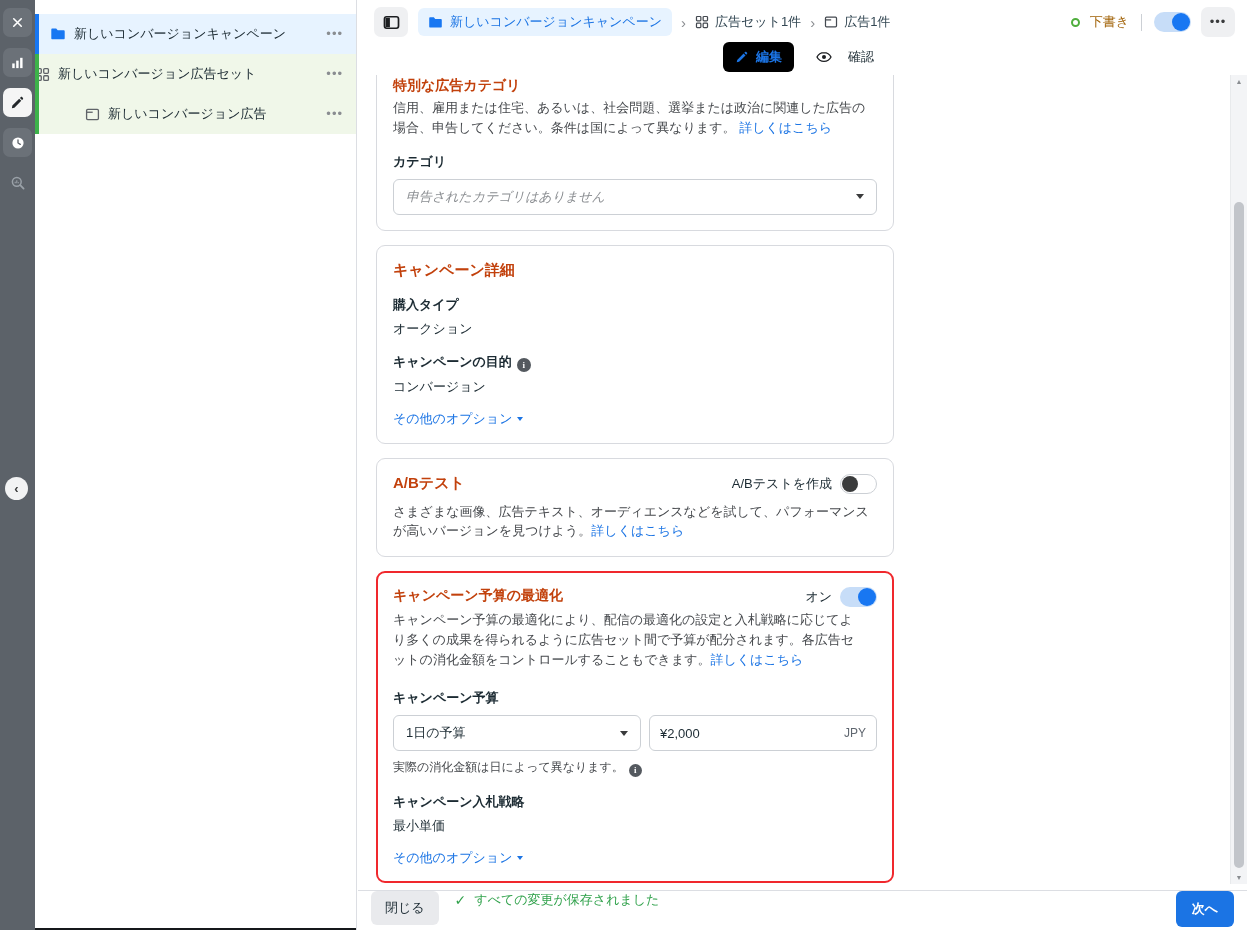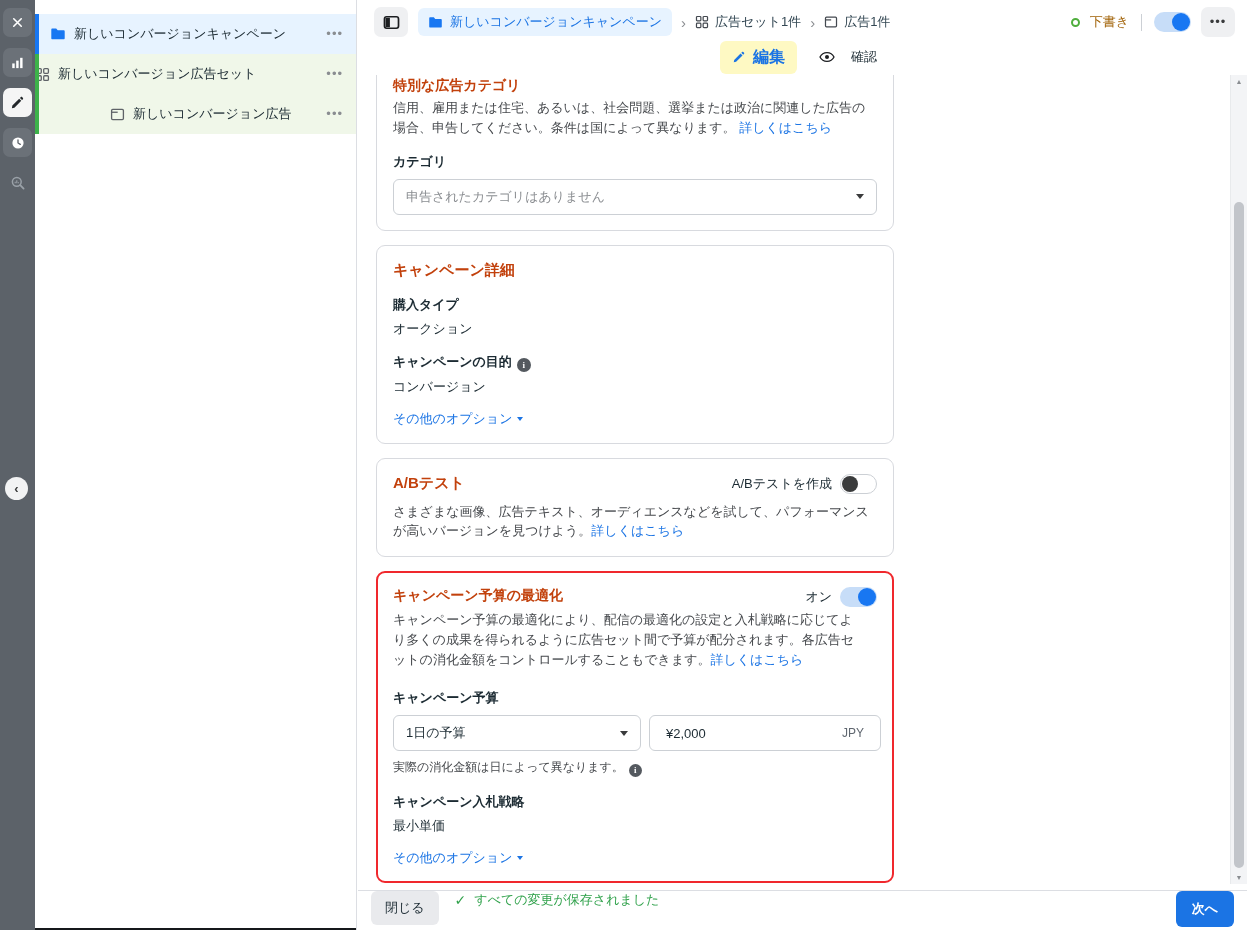--- a/index.html
+++ b/index.html
@@ -23,21 +23,21 @@
              border-right:1px solid #dcdee3; }
   .tree { padding-top:14px; }
   .tree-row { position:relative; height:40px; display:flex; align-items:center; cursor:pointer; }
   .tree-row .strip { position:absolute; left:0; top:0; width:4px; height:100%; }
   .tree-row.campaign { background:#e7f3ff; }
   .tree-row.campaign .strip { background:#1877f2; }
   .tree-row.greenish { background:#f0f7e9; }
   .tree-row.greenish .strip { background:#3db24a; }
   .tree-label { font-size:13px; color:#1c2b33; margin-left:8px; white-space:nowrap; overflow:hidden; }
   .tree-icon { display:flex; align-items:center; }
-  .ind-1 { padding-left:15px; } .ind-2 { } .ind-3 { padding-left:75px; }
+  .ind-1 { padding-left:15px; } .ind-2 { } .ind-3 { padding-left:50px; }
   .row-dots { margin-left:auto; margin-right:13px; color:#8a8d91; font-size:13px; letter-spacing:1px;
               cursor:pointer; line-height:10px; }
   .sidebar-bottom-line { position:absolute; left:0; bottom:0; width:100%; height:2px; background:#15181b; }
 
   
   .main { position:absolute; left:358px; top:0; right:0; height:930px; background:#fff; }
 
   .hdr-row1 { display:flex; align-items:center; height:40px; padding:4px 12px 0 16px; }
   .panel-btn { width:34px; height:30px; border-radius:7px; background:#eff0f2; display:flex;
                align-items:center; justify-content:center; cursor:pointer; flex:0 0 auto; }
@@ -49,42 +49,42 @@
            white-space:nowrap; }
   .hdr-right { margin-left:auto; display:flex; align-items:center; gap:10px; }
   .draft-dot { width:9px; height:9px; border:2px solid #4fae3d; border-radius:50%; background:#fff; }
   .draft-label { font-size:13px; color:#a16207; }
   .v-div { width:1px; height:17px; background:#ccd0d5; margin:0 2px; }
   .more-btn { width:34px; height:30px; border-radius:7px; background:#eff0f2; color:#3a3b3c;
               display:flex; align-items:center; justify-content:center; font-size:13px;
               letter-spacing:1px; cursor:pointer; line-height:8px; }
 
   .hdr-row2 { display:flex; align-items:center; justify-content:center; gap:14px; height:34px; }
-  .tab-edit { display:flex; align-items:center; gap:7px; background:#fef9c3; color:#1b74e4;
-              font-weight:bold; font-size:16px; border-radius:6px; padding:6px 12px; cursor:pointer; }
+  .tab-edit { display:flex; align-items:center; gap:7px; background:#000000; color:#1b74e4;
+              font-weight:bold; font-size:13px; border-radius:6px; padding:6px 12px; cursor:pointer; }
   .tab-review { display:flex; align-items:center; gap:16px; color:#1c2b33; font-size:13px;
                 padding:6px 8px; cursor:pointer; }
 
   
   .scroll-area { position:absolute; top:75px; left:0; right:17px; bottom:46px; overflow:hidden; }
   .cards { width:518px; margin-left:18px; }
   .card { background:#fff; border:1px solid #d8dadf; border-radius:9px; padding:15px 16px;
           margin-bottom:14px; }
   .card.cut-top { margin-top:-14px; border-top-left-radius:0; border-top-right-radius:0; }
   .card.highlight { border:2px solid #f0282d; padding:14px 15px; }
   .card-title { font-size:14px; font-weight:bold; color:#c2410c; }
   .card-title.lg { font-size:15px; }
   .desc { font-size:13px; color:#46494d; line-height:1.52; margin-top:3px; }
   .lnk { color:#1b74e4; text-decoration:none; cursor:pointer; }
   .fld-label { font-size:13px; font-weight:bold; color:#1c2b33; }
   .val { font-size:13px; color:#1c2b33; margin-top:6px; }
   .selectbox { display:flex; align-items:center; justify-content:space-between; height:36px;
                border:1px solid #ccd0d5; border-radius:6px; padding:0 12px; margin-top:8px;
                font-size:13px; cursor:pointer; background:#fff; }
-  .placeholder { color:#8a8d91; }
+  .placeholder { color:#8a8d91;font-style:italic; }
   .caret { width:0; height:0; border-left:4.5px solid transparent; border-right:4.5px solid transparent;
            border-top:5.5px solid #3a3b3c; }
   .caret.sm-blue { border-left-width:3.5px; border-right-width:3.5px; border-top-width:4.5px;
                    border-top-color:#1b74e4; display:inline-block; margin-left:5px; }
   .more-link { display:inline-flex; align-items:center; font-size:13px; margin-top:14px; cursor:pointer; }
   .info-i { display:inline-flex; align-items:center; justify-content:center; width:14px; height:14px;
             border-radius:50%; background:#54595f; color:#fff; font-size:9px; font-weight:bold;
             font-family:"Liberation Serif",serif; vertical-align:-2px; margin-left:5px; }
   .title-row { display:flex; align-items:flex-start; }
   .title-row .right { margin-left:auto; display:flex; align-items:center; gap:8px; }
@@ -94,21 +94,21 @@
   .switch.on { background:#c7ddf8; }
   .switch.on .knob { position:absolute; right:1px; top:1px; width:18px; height:18px; border-radius:50%;
                      background:#1877f2; }
   .switch.off { background:#fff; border:1px solid #ccd0d5; }
   .switch.off .knob { position:absolute; left:1px; top:1px; width:16px; height:16px; border-radius:50%;
                       background:#3a3b3c; }
 
   .budget-row { display:flex; gap:8px; margin-top:8px; }
   .budget-row .selectbox { margin-top:0; width:248px; flex:0 0 auto; }
   .amount-box { display:flex; align-items:center; flex:1; height:36px; border:1px solid #ccd0d5;
-                border-radius:6px; padding:0 16px; background:#fff; }
+                border-radius:6px; padding:0 10px; background:#fff; }
   .amount-box input { border:none; outline:none; flex:1; font-size:13px; color:#1c2b33;
                       font-family:inherit; background:transparent; }
   .currency { font-size:12px; color:#606770; }
   .helper { font-size:12px; color:#46494d; margin-top:8px; }
   .helper .info-i { width:13px; height:13px; }
 
   
   .scrollbar { position:absolute; top:75px; right:0; bottom:46px; width:17px; background:#f3f4f6;
                border-left:1px solid #e8eaec; }
   .sb-arrow { position:absolute; left:0; width:100%; text-align:center; font-size:7px; color:#8a8d91;

